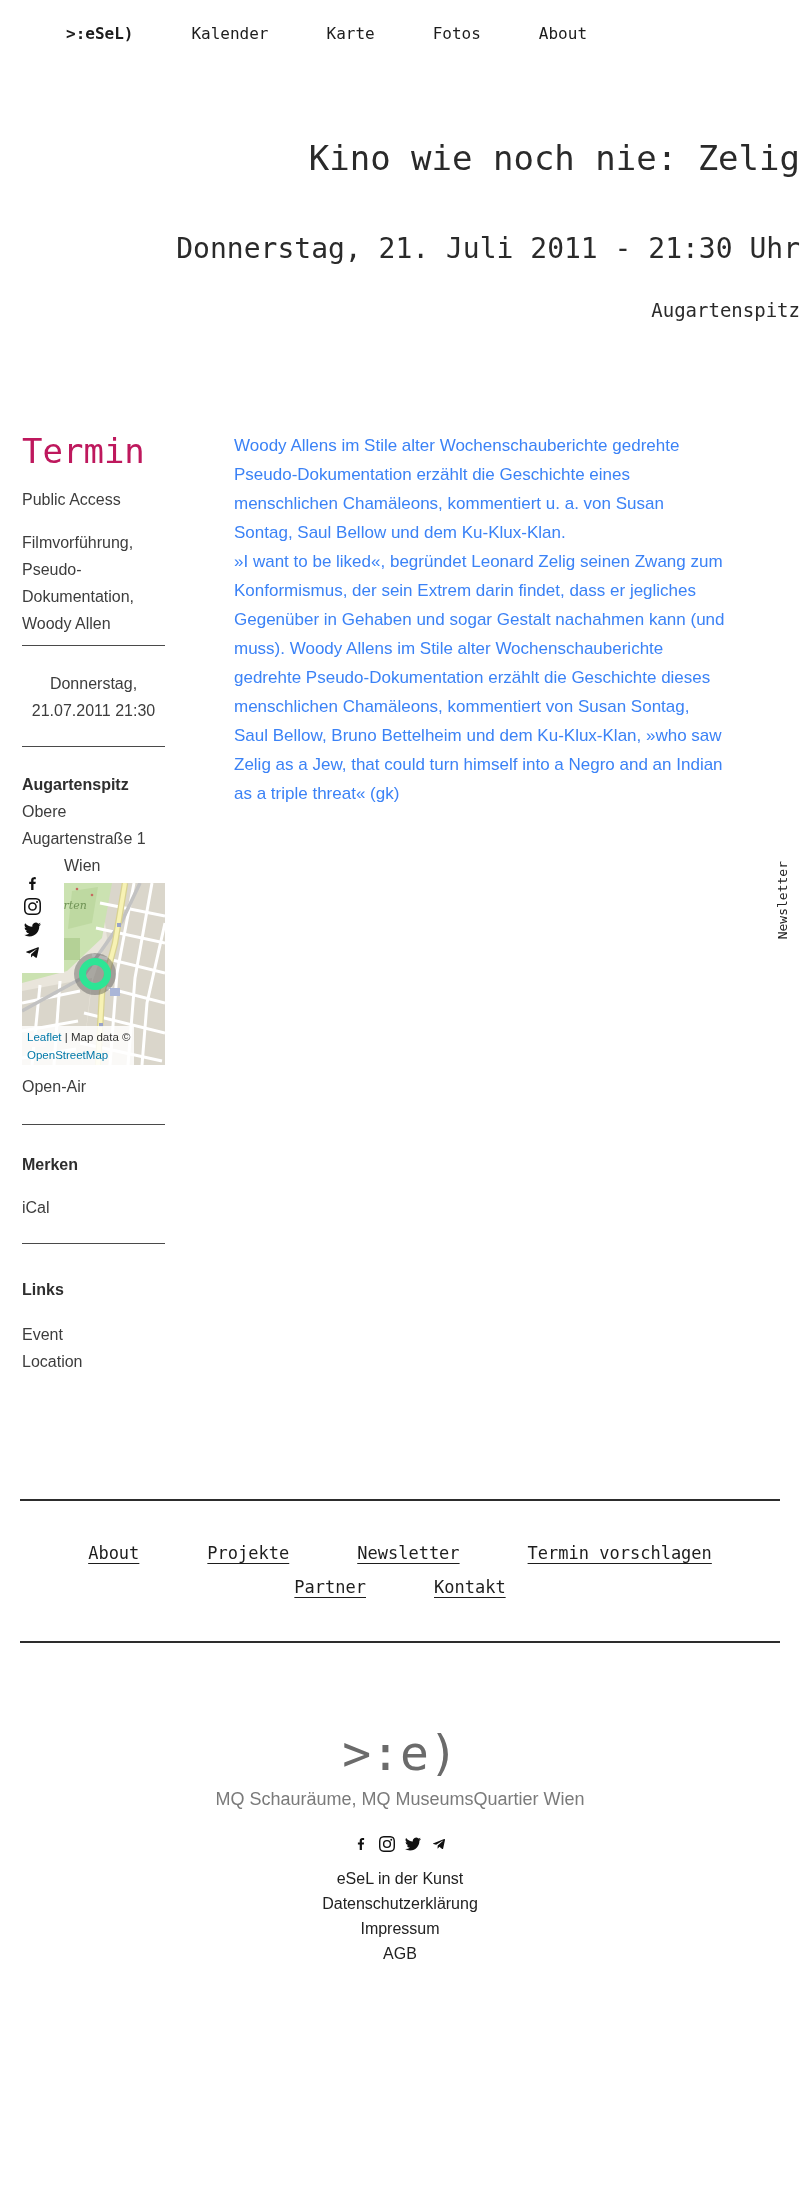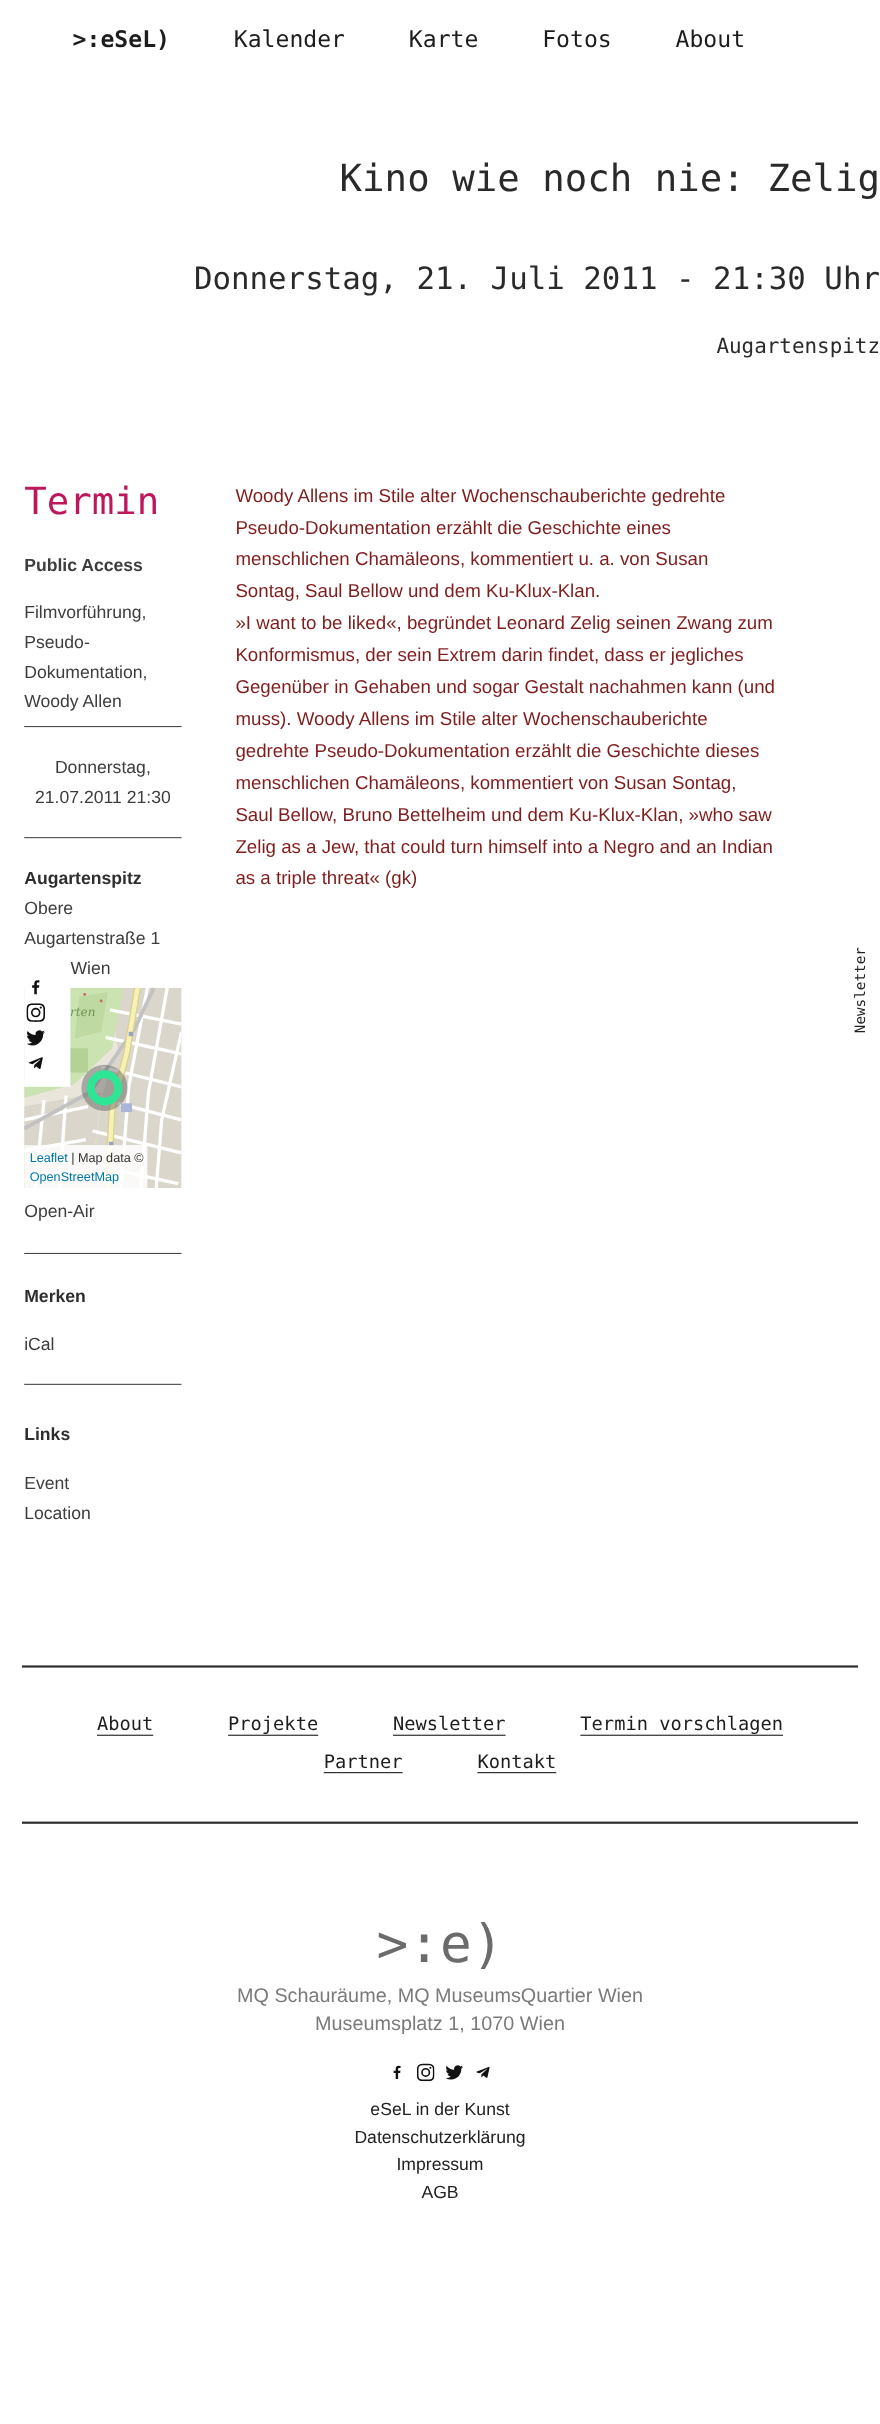--- a/index.html
+++ b/index.html
@@ -1,37 +1,37 @@
 <!DOCTYPE html>
 <html><head>
 <meta charset="utf-8">
 <style>
   html,body{margin:0;padding:0;background:#fff;}
   body{width:800px;height:2204px;position:relative;overflow:hidden;
        font-family:"Liberation Sans",sans-serif;color:#404040;}
 
   
   .topnav{display:flex;align-items:baseline;gap:58px;padding:24px 16px 0 66px;
-          font-family:"DejaVu Sans Mono",monospace;font-size:21px;color:#1d1d1d;}
+          font-family:"DejaVu Sans Mono",monospace;font-size:16px;color:#1d1d1d;}
   .topnav .logo{font-weight:bold;}
   .topnav a{cursor:pointer;}
 
   
   .header{text-align:right;color:#2a2a2a;}
   .header h1{margin:95px 0 0;font-family:"DejaVu Sans Mono",monospace;
              font-weight:normal;font-size:34px;}
   .header .date{margin-top:54px;font-family:"DejaVu Sans Mono",monospace;font-size:28px;}
   .header .venue{margin-top:34px;font-family:"DejaVu Sans Mono",monospace;font-size:19px;}
 
   
   .content{display:flex;margin:110px 0 0 22px;}
   .sidebar{width:143px;flex:none;font-size:16px;line-height:27px;color:#3d3d3d;}
   .sidebar h2{margin:0;font-family:"DejaVu Sans Mono",monospace;
               font-weight:normal;font-size:34px;color:#be185d;line-height:41px;}
-  .sidebar .category{margin-top:24px;font-weight:bold;}
+  .sidebar .category{margin-top:14px;}
   .sidebar .tags{margin-top:16px;}
   .sidebar hr{border:none;border-top:1px solid #4a4a4a;margin:8px 0 0;width:143px;}
   .sidebar .dates{margin-top:24px;text-align:center;}
   .sidebar hr.hr2{margin-top:22px;}
   .sidebar .vname{margin-top:24px;font-weight:bold;color:#2e2e2e;}
   .sidebar .wien{padding-left:42px;}
   .map-wrap{position:relative;width:143px;height:182px;margin-top:4px;}
   .map-wrap svg.map{display:block;width:143px;height:182px;}
   .social-col{position:absolute;left:0;top:-10px;z-index:2;background:#fff;
               width:42px;padding:0 0 14px 0;display:flex;flex-direction:column;gap:6px;}
@@ -39,21 +39,21 @@
   .social-col .sicon svg{width:17px;height:17px;fill:#111;}
   .open-air{margin-top:8px;}
   .sidebar hr.hr3{margin-top:24px;}
   .merken{margin-top:26px;font-weight:bold;color:#2e2e2e;}
   .ical{margin-top:16px;cursor:pointer;}
   .sidebar hr.hr4{margin-top:22px;}
   .links-h{margin-top:32px;font-weight:bold;color:#2e2e2e;}
   .side-links{margin-top:18px;}
   .side-links div{cursor:pointer;}
 
-  .main{width:492px;margin-left:49px;font-size:17px;line-height:29px;color:#7f1d1d;}
+  .main{width:492px;margin-left:69px;font-size:17px;line-height:29px;color:#3b82f6;}
   .main p{margin:0;}
 
   
   .newsletter-tab{position:absolute;top:852px;right:10px;height:96px;
                   display:flex;align-items:center;cursor:pointer;}
   .newsletter-tab span{writing-mode:vertical-rl;transform:rotate(180deg);
       font-family:"DejaVu Sans Mono",monospace;font-size:13px;color:#222;}
 
   
   hr.rule{border:none;border-top:2px solid #2d2d2d;margin:124px 20px 0;}
@@ -213,21 +213,20 @@
   <div class="row row2">
     <a>Partner</a>
     <a>Kontakt</a>
   </div>
 </div>
 <hr class="rule rule2">
 
 <div class="footer">
   <div class="footer-logo">&gt;:e)</div>
   <div class="footer-addr first">MQ Schauräume, MQ MuseumsQuartier Wien</div>
-  <div class="footer-addr">Museumsplatz 1, 1070 Wien</div>
   <div class="footer-social">
     <span class="sicon">
       <svg viewBox="0 0 24 24">
           <path d="M13.4 21v-8.2h2.77l.41-3.21H13.4V7.55c0-.93.26-1.56 1.59-1.56h1.68V3.13A22 22 0 0 0 14.2 3c-2.44 0-4.12 1.49-4.12 4.23v2.36H7.33v3.21h2.75V21h3.32z"></path>
         </svg>
     </span>
     <span class="sicon">
       <svg viewBox="0 0 24 24">
           <path d="M12 2.16c3.2 0 3.58.01 4.85.07 3.25.15 4.77 1.69 4.92 4.92.06 1.27.07 1.65.07 4.85s-.01 3.58-.07 4.85c-.15 3.23-1.66 4.77-4.92 4.92-1.27.06-1.64.07-4.85.07-3.2 0-3.58-.01-4.85-.07-3.26-.15-4.77-1.7-4.92-4.92C2.17 15.58 2.16 15.2 2.16 12s.01-3.58.07-4.85C2.38 3.92 3.9 2.38 7.15 2.23 8.42 2.17 8.8 2.16 12 2.16zM12 0C8.74 0 8.33.01 7.05.07 2.7.27.27 2.69.07 7.05.01 8.33 0 8.74 0 12s.01 3.67.07 4.95c.2 4.36 2.62 6.78 6.98 6.98C8.33 23.99 8.74 24 12 24s3.67-.01 4.95-.07c4.35-.2 6.78-2.62 6.98-6.98.06-1.28.07-1.69.07-4.95s-.01-3.67-.07-4.95c-.2-4.35-2.62-6.78-6.98-6.98C15.67.01 15.26 0 12 0zm0 5.84a6.16 6.16 0 1 0 0 12.32A6.16 6.16 0 0 0 12 5.84zM12 16a4 4 0 1 1 0-8 4 4 0 0 1 0 8zm6.41-11.85a1.44 1.44 0 1 0 0 2.88 1.44 1.44 0 0 0 0-2.88z"></path>
         </svg>

